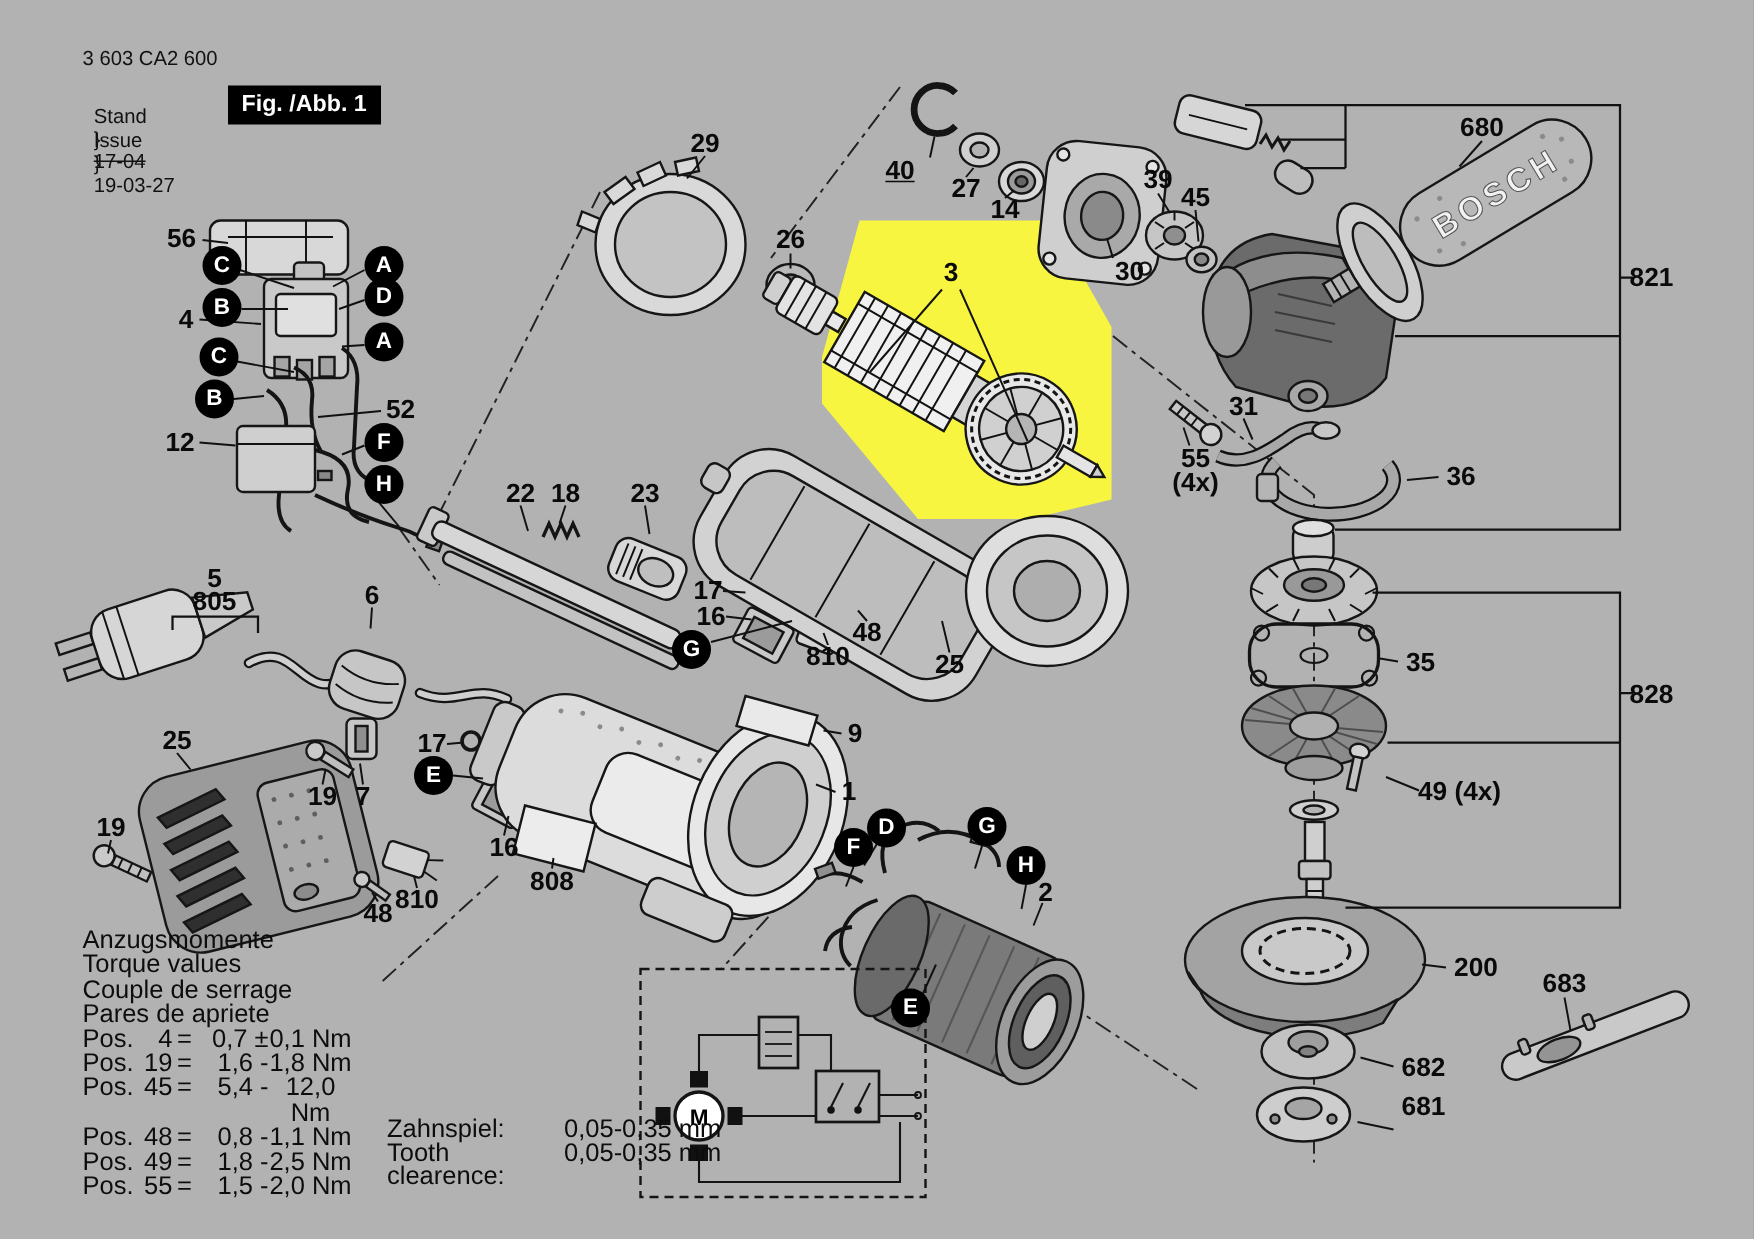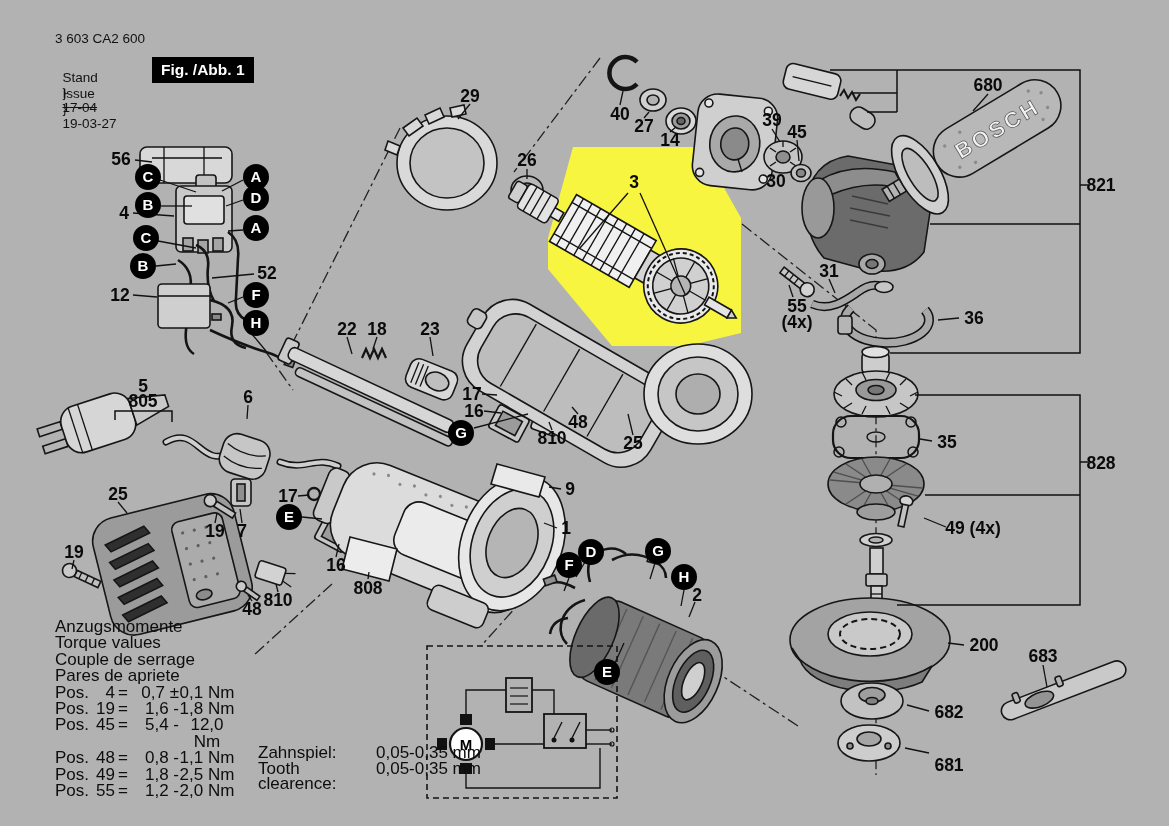--- a/index.html
+++ b/index.html
@@ -648,21 +648,21 @@
           <span>Pos.</span>
           <span>49</span>
           <span>=</span>
           <span>1,8 -</span>
           <span>2,5 Nm</span>
         </div>
         <div class="trow">
           <span>Pos.</span>
           <span>55</span>
           <span>=</span>
-          <span>1,2 -</span>
+          <span>1,5 -</span>
           <span>2,0 Nm</span>
         </div>
       </div>
 </div>
 
 <div id="clearance-block">
       <div class="crow">
         <span>Zahnspiel:</span>
         <span>0,05-0,35 mm</span>
       </div>
@@ -676,25 +676,25 @@
 <div id="label-layer">
       <div class="part-label" style="left: 121px; top: 159px;">56</div>
       <div class="part-label" style="left: 124px; top: 213px;">4</div>
       <div class="part-label" style="left: 120px; top: 295px;">12</div>
       <div class="part-label" style="left: 267px; top: 273px;">52</div>
       <div class="part-label" style="left: 347px; top: 329px;">22</div>
       <div class="part-label" style="left: 377px; top: 329px;">18</div>
       <div class="part-label" style="left: 430px; top: 329px;">23</div>
       <div class="part-label" style="left: 470px; top: 96px;">29</div>
       <div class="part-label" style="left: 527px; top: 160px;">26</div>
-      <div class="part-label" style="left: 620px; top: 114px;">40</div>
+      <div class="part-label" style="left: 600px; top: 114px; text-decoration: underline;">40</div>
       <div class="part-label" style="left: 644px; top: 126px;">27</div>
       <div class="part-label" style="left: 670px; top: 140px;">14</div>
       <div class="part-label" style="left: 634px; top: 182px;">3</div>
-      <div class="part-label" style="left: 776px; top: 181px; text-align: right;">30</div>
+      <div class="part-label" style="left: 753px; top: 181px; text-align: right;">30</div>
       <div class="part-label" style="left: 772px; top: 120px;">39</div>
       <div class="part-label" style="left: 797px; top: 132px;">45</div>
       <div class="part-label" style="left: 988px; top: 85px;">680</div>
       <div class="part-label" style="left: 1101px; top: 185px;">821</div>
       <div class="part-label" style="left: 472px; top: 394px;">17</div>
       <div class="part-label" style="left: 474px; top: 411px;">16</div>
       <div class="part-label" style="left: 578px; top: 422px;">48</div>
       <div class="part-label" style="left: 552px; top: 438px;">810</div>
       <div class="part-label" style="left: 633px; top: 443px;">25</div>
       <div class="part-label" style="left: 143px; top: 386px;">5</div>
@@ -714,21 +714,21 @@
       <div class="part-label" style="left: 697px; top: 595px;">2</div>
       <div class="part-label" style="left: 829px; top: 271px;">31</div>
       <div class="part-label" style="left: 797px; top: 306px;">55</div>
       <div class="part-label" style="left: 797px; top: 322px;">(4x)</div>
       <div class="part-label" style="left: 974px; top: 318px;">36</div>
       <div class="part-label" style="left: 947px; top: 442px;">35</div>
       <div class="part-label" style="left: 1101px; top: 463px;">828</div>
       <div class="part-label" style="left: 973px; top: 528px;">49 (4x)</div>
       <div class="part-label" style="left: 984px; top: 645px;">200</div>
       <div class="part-label" style="left: 949px; top: 712px;">682</div>
-      <div class="part-label" style="left: 949px; top: 765px;">681</div>
+      <div class="part-label" style="left: 949px; top: 738px;">681</div>
       <div class="part-label" style="left: 1043px; top: 656px;">683</div>
       <div class="letter-callout" style="left: 148px; top: 177px;">C</div>
       <div class="letter-callout" style="left: 256px; top: 177px;">A</div>
       <div class="letter-callout" style="left: 148px; top: 205px;">B</div>
       <div class="letter-callout" style="left: 256px; top: 198px;">D</div>
       <div class="letter-callout" style="left: 146px; top: 238px;">C</div>
       <div class="letter-callout" style="left: 256px; top: 228px;">A</div>
       <div class="letter-callout" style="left: 143px; top: 266px;">B</div>
       <div class="letter-callout" style="left: 256px; top: 295px;">F</div>
       <div class="letter-callout" style="left: 256px; top: 323px;">H</div>

